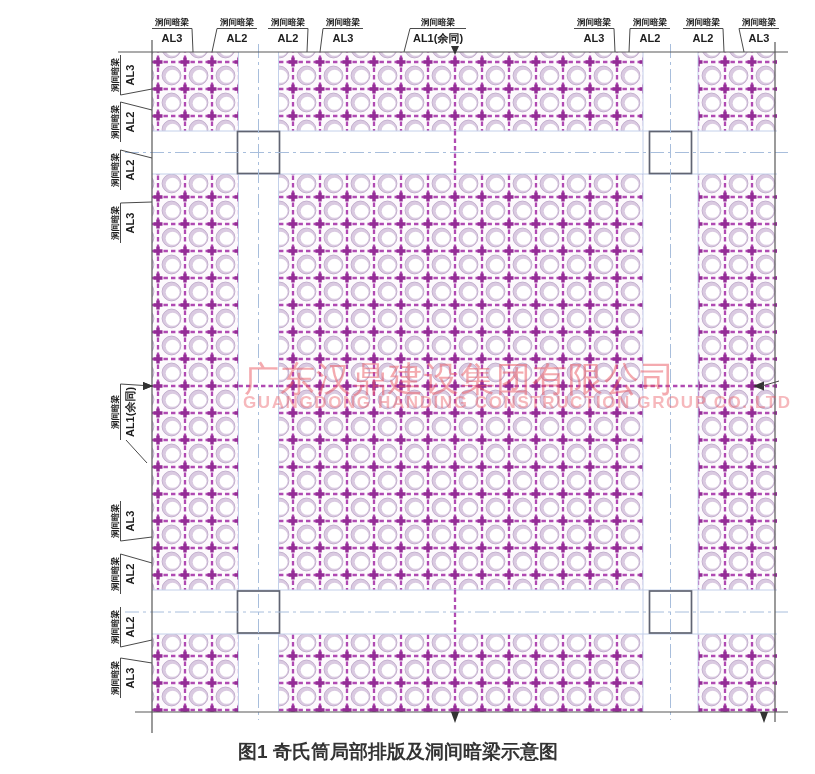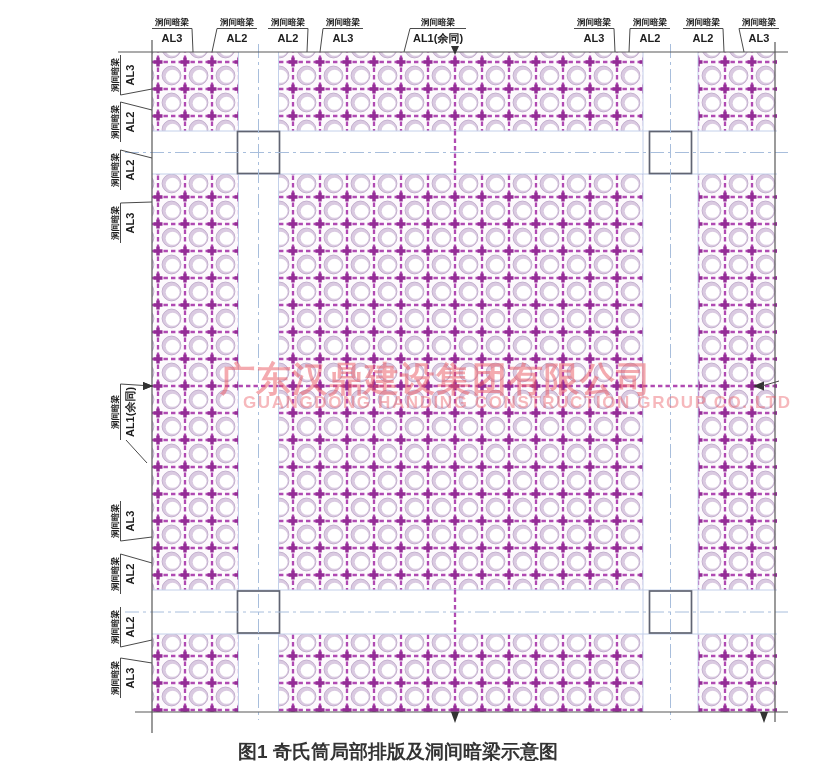--- a/index.html
+++ b/index.html
@@ -10,22 +10,22 @@
        fill:#1d1d1d;text-anchor:middle;}
   .code{font-family:"Liberation Sans","DejaVu Sans",sans-serif;font-size:11px;font-weight:600;
        fill:#1d1d1d;text-anchor:middle;}
   .ldr{stroke:#4a4a4a;stroke-width:1;fill:none;}
   .arr{fill:#333;stroke:none;}
   .border{stroke:#585858;stroke-width:1.2;fill:none;}
   .bandedge{stroke:#c3d0ea;stroke-width:1;}
   .axis{stroke:#a8bedc;stroke-width:1;stroke-dasharray:14 4 3 4;fill:none;}
   .col{fill:#ffffff;stroke:#606472;stroke-width:1.7;}
   .albeam{stroke:#b04ab2;stroke-width:2.3;stroke-dasharray:4.4 3.1;fill:none;}
-  #watermark-cn{position:absolute;left:220px;top:356px;width:430px;white-space:nowrap;
-      font-size:35px;font-weight:700;letter-spacing:1px;color:rgba(233,85,95,.5);z-index:3;}
+  #watermark-cn{position:absolute;left:244px;top:356px;width:430px;white-space:nowrap;
+      font-size:35px;font-weight:400;letter-spacing:1px;color:rgba(233,85,95,.5);z-index:3;}
   #watermark-en{position:absolute;left:243px;top:393px;width:430px;white-space:nowrap;
       font-size:17px;font-weight:700;letter-spacing:1.6px;color:rgba(233,85,95,.42);z-index:3;}
   #caption{position:absolute;left:0;top:739px;width:796px;text-align:center;
       font-size:19px;font-weight:700;color:#333333;z-index:3;}
 </style>
 </head>
 <body>
 
 <div id="stage">
 

